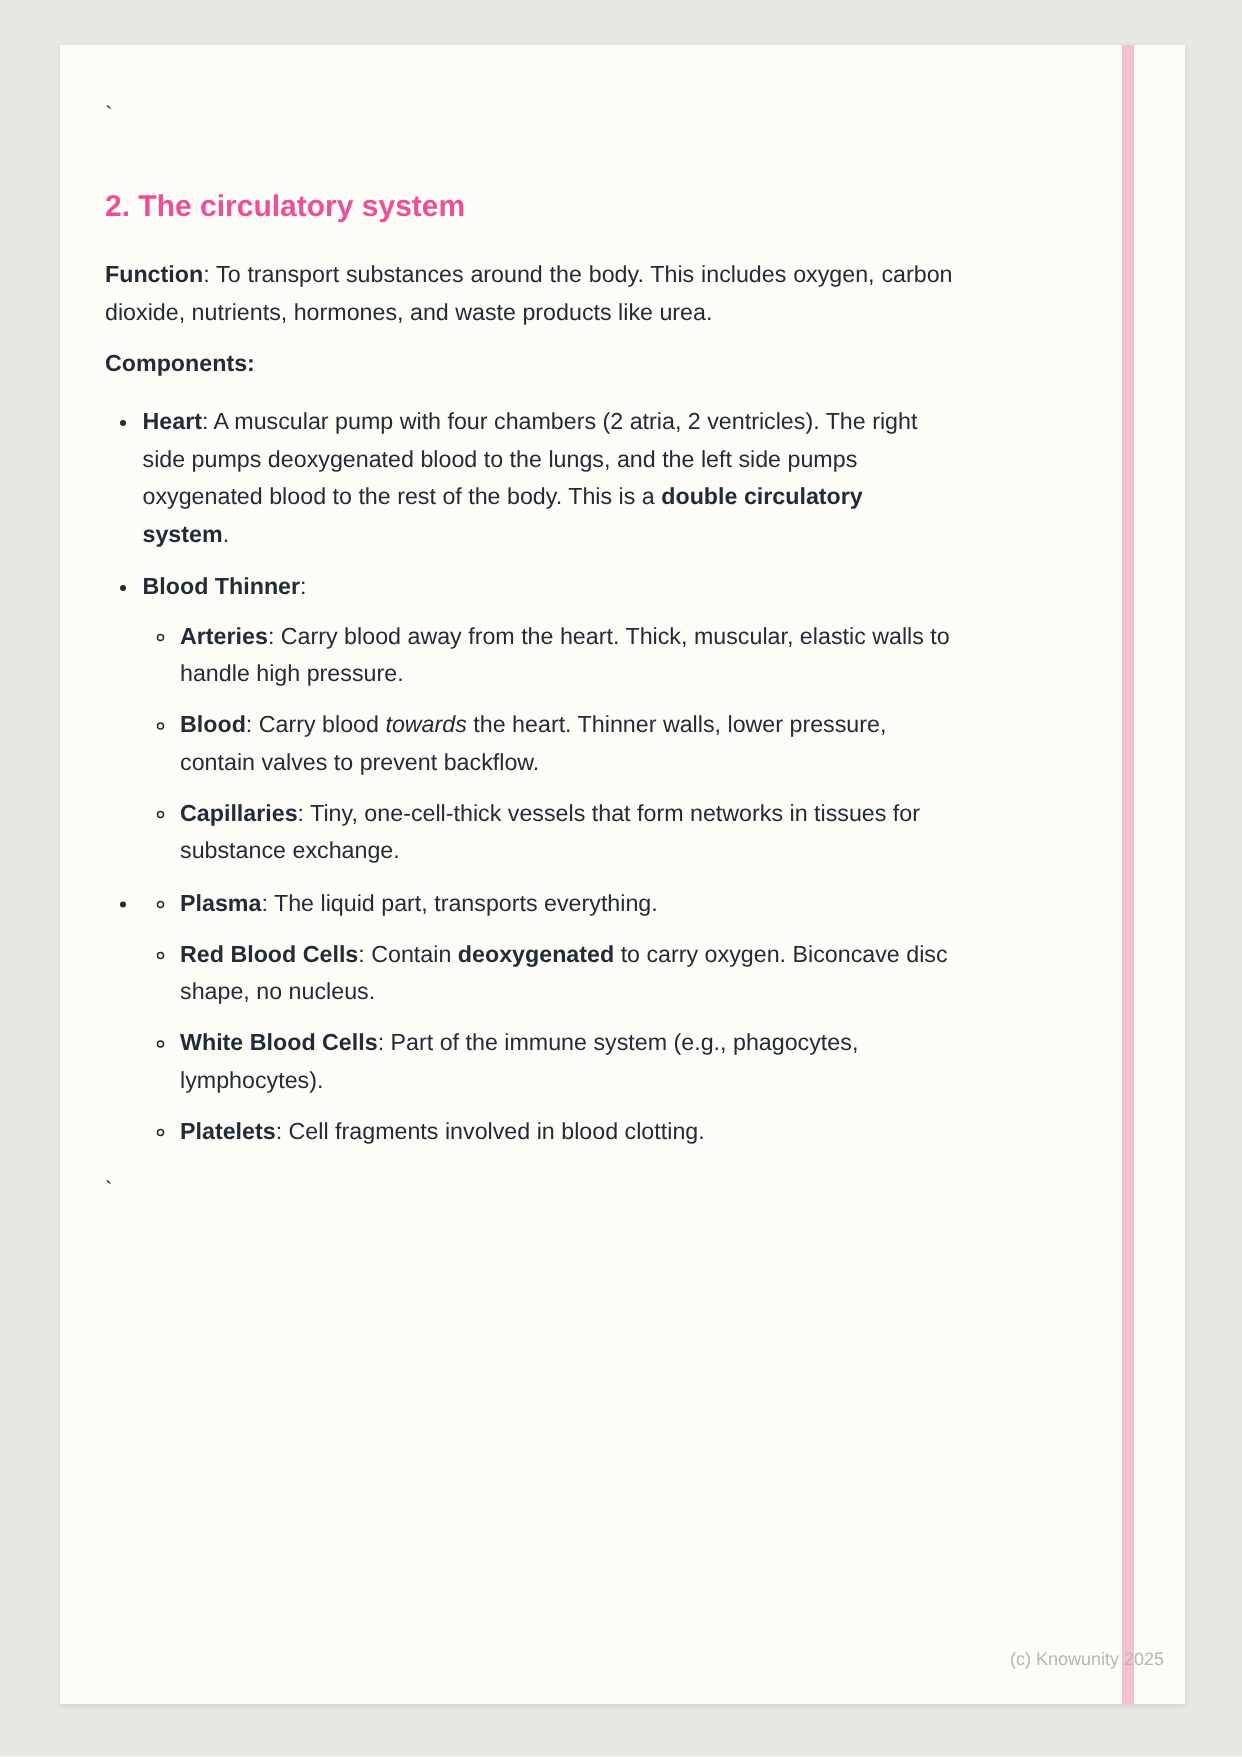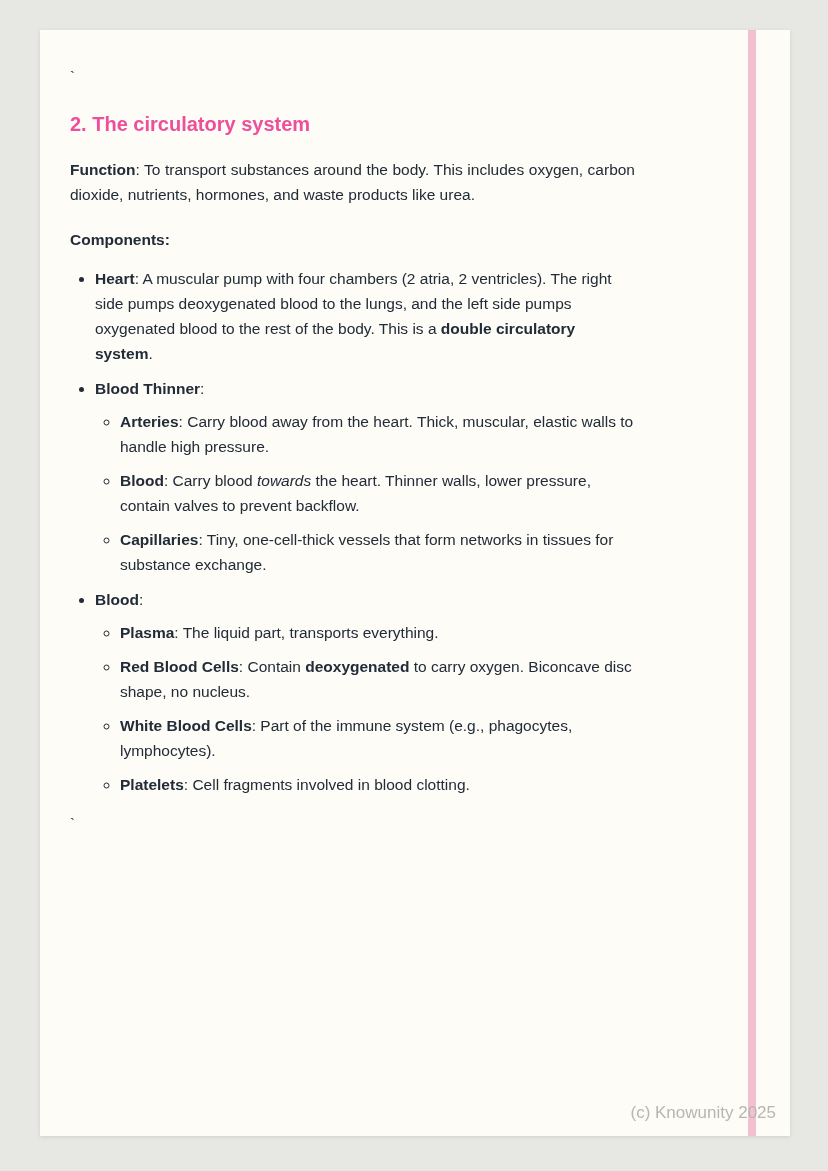--- a/index.html
+++ b/index.html
@@ -47,44 +47,44 @@
   .stray {
     font-size: 15px;
     color: #222b38;
     line-height: 25px;
   }
   .stray.bottom { margin-top: 14px; }
   .title {
     font-size: 20px;
     font-weight: 700;
     line-height: 26px;
-    margin-top: 22px;
+    margin-top: 36px;
     margin-bottom: 20px;
   }
-  .para { margin-bottom: 20px; }
+  .para { margin-bottom: 9px; }
   .para.justify { text-align: justify; }
   .para.heading { font-weight: 700; margin-bottom: 0; }
   ul.lvl0 {
     list-style: disc;
     padding-left: 25px;
     margin-top: 14px;
     margin-bottom: 0;
   }
   ul.lvl0 > li { margin-bottom: 10px; }
   ul.lvl1 {
     list-style: circle;
     padding-left: 25px;
     margin-top: 8px;
   }
   ul.lvl1 > li { margin-bottom: 9px; }
   .footer {
     position: absolute;
     right: 14px;
-    bottom: 13px;
-    font-size: 17px;
+    bottom: 23px;
+    font-size: 12px;
     color: #b7b7b2;
     z-index: 3;
     margin-top: 12px;
   }
 </style>
 </head>
 <body>
 
 <div class="viewport">
   <div class="page">
@@ -114,21 +114,20 @@
                 </li>
                 <li>
                   <div class="li-text"><span style="font-weight: 700;">Blood</span><span>: Carry blood </span><span style="font-style: italic;">towards</span><span> the heart. Thinner walls, lower pressure, contain valves to prevent backflow.</span></div>
                 </li>
                 <li>
                   <div class="li-text"><span style="font-weight: 700;">Capillaries</span><span>: Tiny, one-cell-thick vessels that form networks in tissues for substance exchange.</span></div>
                 </li>
               </ul>
             </li>
             <li>
-              <div class="li-text"><span style="font-weight: 700;">Blood</span><span>:</span></div>
               <ul class="lvl1">
                 <li>
                   <div class="li-text"><span style="font-weight: 700;">Plasma</span><span>: The liquid part, transports everything.</span></div>
                 </li>
                 <li>
                   <div class="li-text"><span style="font-weight: 700;">Red Blood Cells</span><span>: Contain </span><span style="font-weight: 700;">deoxygenated</span><span> to carry oxygen. Biconcave disc shape, no nucleus.</span></div>
                 </li>
                 <li>
                   <div class="li-text"><span style="font-weight: 700;">White Blood Cells</span><span>: Part of the immune system (e.g., phagocytes, lymphocytes).</span></div>
                 </li>

